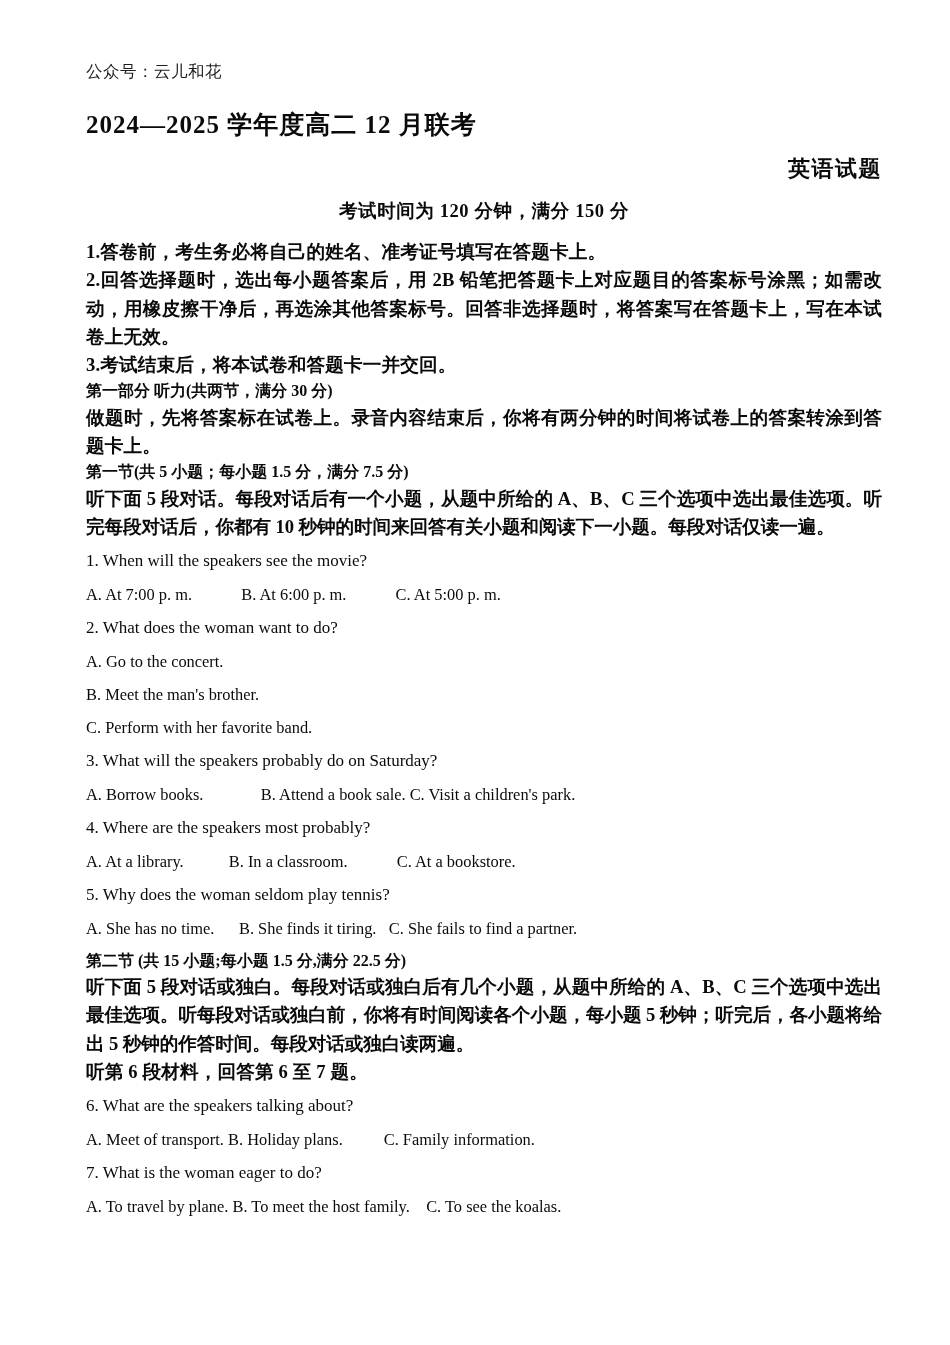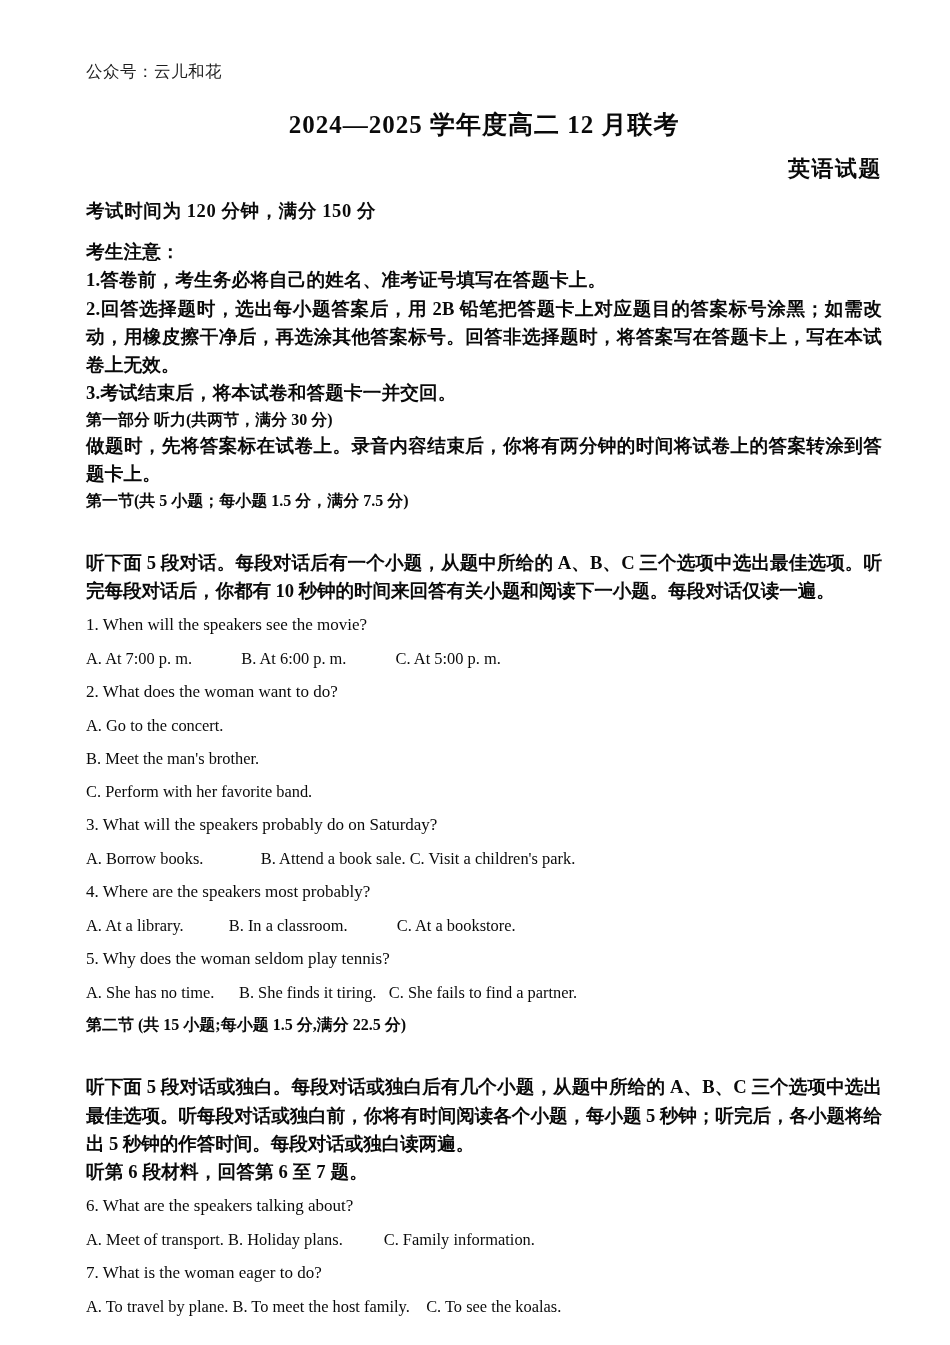--- a/index.html
+++ b/index.html
@@ -38,55 +38,55 @@
     font-size: 16.5px;
     color: #1d1d1d;
     letter-spacing: 0.5px;
     line-height: 1.2;
     margin-bottom: 26px;
     white-space: nowrap;
   }
 
   
   .doc-title {
-    text-align: center;
+    text-align: left;
     font-weight: bold;
     font-size: 25px;
     letter-spacing: 1px;
     line-height: 1.35;
     margin: 0 0 12px 0;
   }
   .doc-subtitle {
     text-align: right;
     font-weight: bold;
     font-size: 22px;
     letter-spacing: 1.5px;
     line-height: 1.35;
     margin: 0 0 14px 0;
   }
   .doc-meta {
-    text-align: left;
+    text-align: center;
     font-weight: bold;
     font-size: 18.5px;
     letter-spacing: 0.6px;
     line-height: 1.35;
     margin: 16px 0 14px 0;
   }
 
   
   .cn-bold {
     font-weight: bold;
     font-size: 18.6px;
     line-height: 1.52;
     letter-spacing: 0.15px;
     margin: 0;
     text-align: justify;
     text-justify: inter-ideograph;
   }
-  .cn-bold.tight { letter-spacing: -0.1px; margin-top: 36px; }
+  .cn-bold.tight { letter-spacing: -0.1px; }
 
   .section-head {
     font-weight: bold;
     font-size: 16px;
     line-height: 1.52;
     margin: 0;
   }
 
   
   .q-line {
@@ -111,21 +111,20 @@
 
 <div class="page">
   <div class="content">
 
     <div class="watermark">公众号：云儿和花</div>
 
     <div class="doc-title">2024—2025 学年度高二 12 月联考</div>
     <div class="doc-subtitle">英语试题</div>
     <div class="doc-meta">考试时间为 120 分钟，满分 150 分</div>
 
-    <div class="cn-bold">考生注意：</div>
     <div class="cn-bold">1.答卷前，考生务必将自己的姓名、准考证号填写在答题卡上。</div>
     <div class="cn-bold">2.回答选择题时，选出每小题答案后，用 2B 铅笔把答题卡上对应题目的答案标号涂黑；如需改动，用橡皮擦干净后，再选涂其他答案标号。回答非选择题时，将答案写在答题卡上，写在本试卷上无效。</div>
     <div class="cn-bold">3.考试结束后，将本试卷和答题卡一并交回。</div>
 
     <div class="section-head">第一部分 听力(共两节，满分 30 分)</div>
     <div class="cn-bold">做题时，先将答案标在试卷上。录音内容结束后，你将有两分钟的时间将试卷上的答案转涂到答题卡上。</div>
 
     <div class="section-head">第一节(共 5 小题；每小题 1.5 分，满分 7.5 分)</div>
     <div class="cn-bold tight">听下面 5 段对话。每段对话后有一个小题，从题中所给的 A、B、C 三个选项中选出最佳选项。听完每段对话后，你都有 10 秒钟的时间来回答有关小题和阅读下一小题。每段对话仅读一遍。</div>
 

